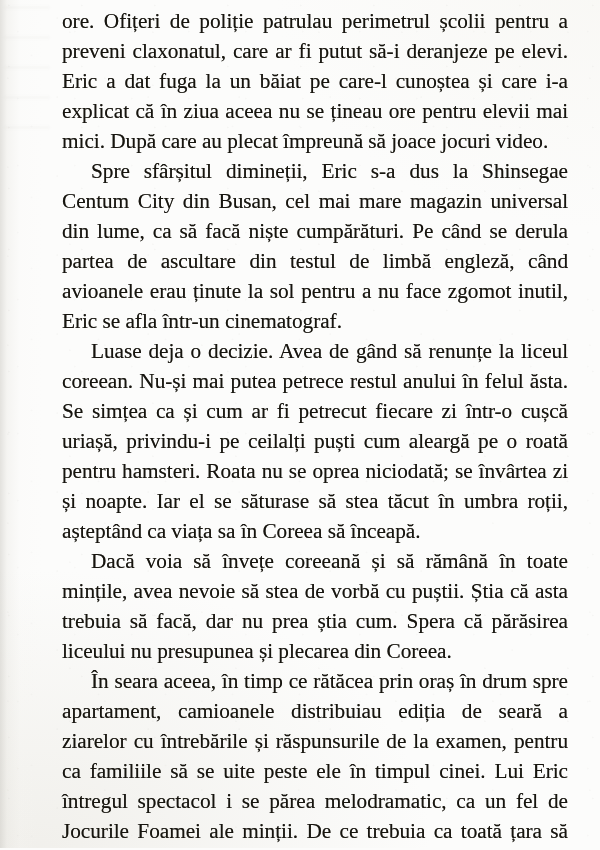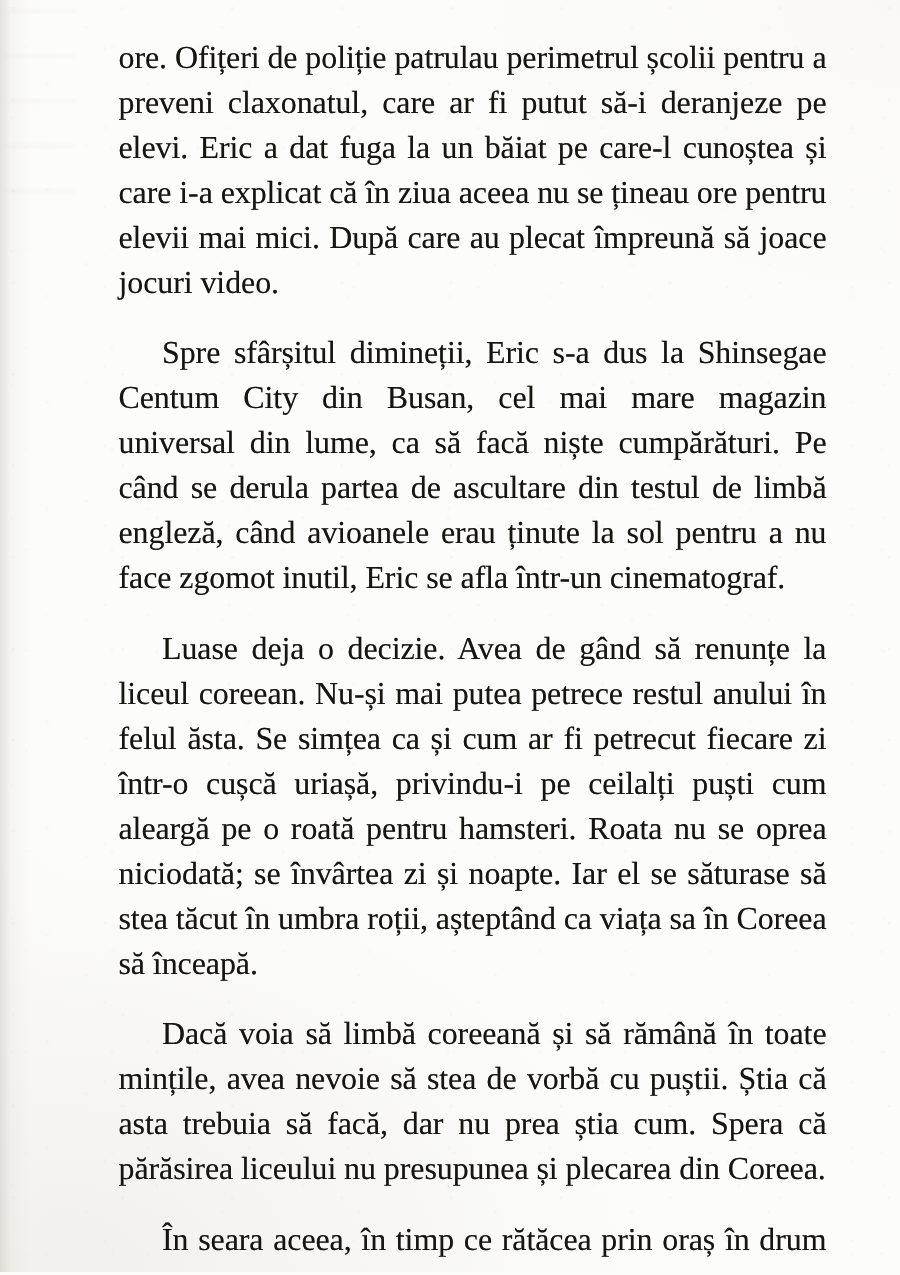--- a/index.html
+++ b/index.html
@@ -69,21 +69,21 @@
   
   #text-block {
     position: absolute;
     left: 62px;
     top: 6px;
     width: 506px;
     color: #17150f;
   }
 
   .para {
-    margin: 17px;
+    margin: 0;
     font-size: 21.3px;
     line-height: 30px;
     text-align: justify;
     text-align-last: left;
     letter-spacing: -0.05px;
     word-spacing: 0px;
     -webkit-font-smoothing: antialiased;
   }
   .para.indent {
     text-indent: 29px;
@@ -116,20 +116,20 @@
   <div id="showthrough-ghost"></div>
 
   <div id="text-block">
 
     <p class="para">ore. Ofițeri de poliție patrulau perimetrul școlii pentru a preveni claxonatul, care ar fi putut să-i deranjeze pe elevi. Eric a dat fuga la un băiat pe care-l cunoștea și care i-a explicat că în ziua aceea nu se țineau ore pentru elevii mai mici. După care au plecat împreună să joace jocuri video.</p>
 
     <p class="para indent">Spre sfârșitul dimineții, Eric s-a dus la Shinsegae Centum City din Busan, cel mai mare magazin universal din lume, ca să facă niște cumpărături. Pe când se derula partea de ascultare din testul de limbă engleză, când avioanele erau ținute la sol pentru a nu face zgomot inutil, Eric se afla într-un cinematograf.</p>
 
     <p class="para indent">Luase deja o decizie. Avea de gând să renunțe la liceul coreean. Nu-și mai putea petrece restul anului în felul ăsta. Se simțea ca și cum ar fi petrecut fiecare zi într-o cușcă uriașă, privindu-i pe ceilalți puști cum aleargă pe o roată pentru hamsteri. Roata nu se oprea niciodată; se învârtea zi și noapte. Iar el se săturase să stea tăcut în umbra roții, așteptând ca viața sa în Coreea să înceapă.</p>
 
-    <p class="para indent">Dacă voia să limbă coreeană și să rămână în toate mințile, avea nevoie să stea de vorbă cu puștii. Știa că asta trebuia să facă, dar nu prea știa cum. Spera că părăsirea liceului nu presupunea și plecarea din Coreea.</p>
+    <p class="para indent">Dacă voia să învețe coreeană și să rămână în toate mințile, avea nevoie să stea de vorbă cu puștii. Știa că asta trebuia să facă, dar nu prea știa cum. Spera că părăsirea liceului nu presupunea și plecarea din Coreea.</p>
 
     <p class="para indent"><span>În seara aceea, în timp ce rătăcea prin oraș în drum spre apartament, camioanele distribuiau ediția de seară a ziarelor cu întrebările și răspunsurile de la examen, pentru ca familiile să se uite peste ele în timpul cinei. Lui Eric întregul spectacol i se părea melodramatic, ca un fel de </span><span class="ital">Jocurile Foamei</span><span> ale minții. De ce trebuia ca toată țara să dea testul în aceeași zi? Puștii din Minnesota dădeau testul SAT de nenumărate ori pe an, fără nicio perturbare a vieții normale.</span></p>
 
   </div>
 
   <div id="clip-bottom"></div>
 </div>
 
 </body></html>

